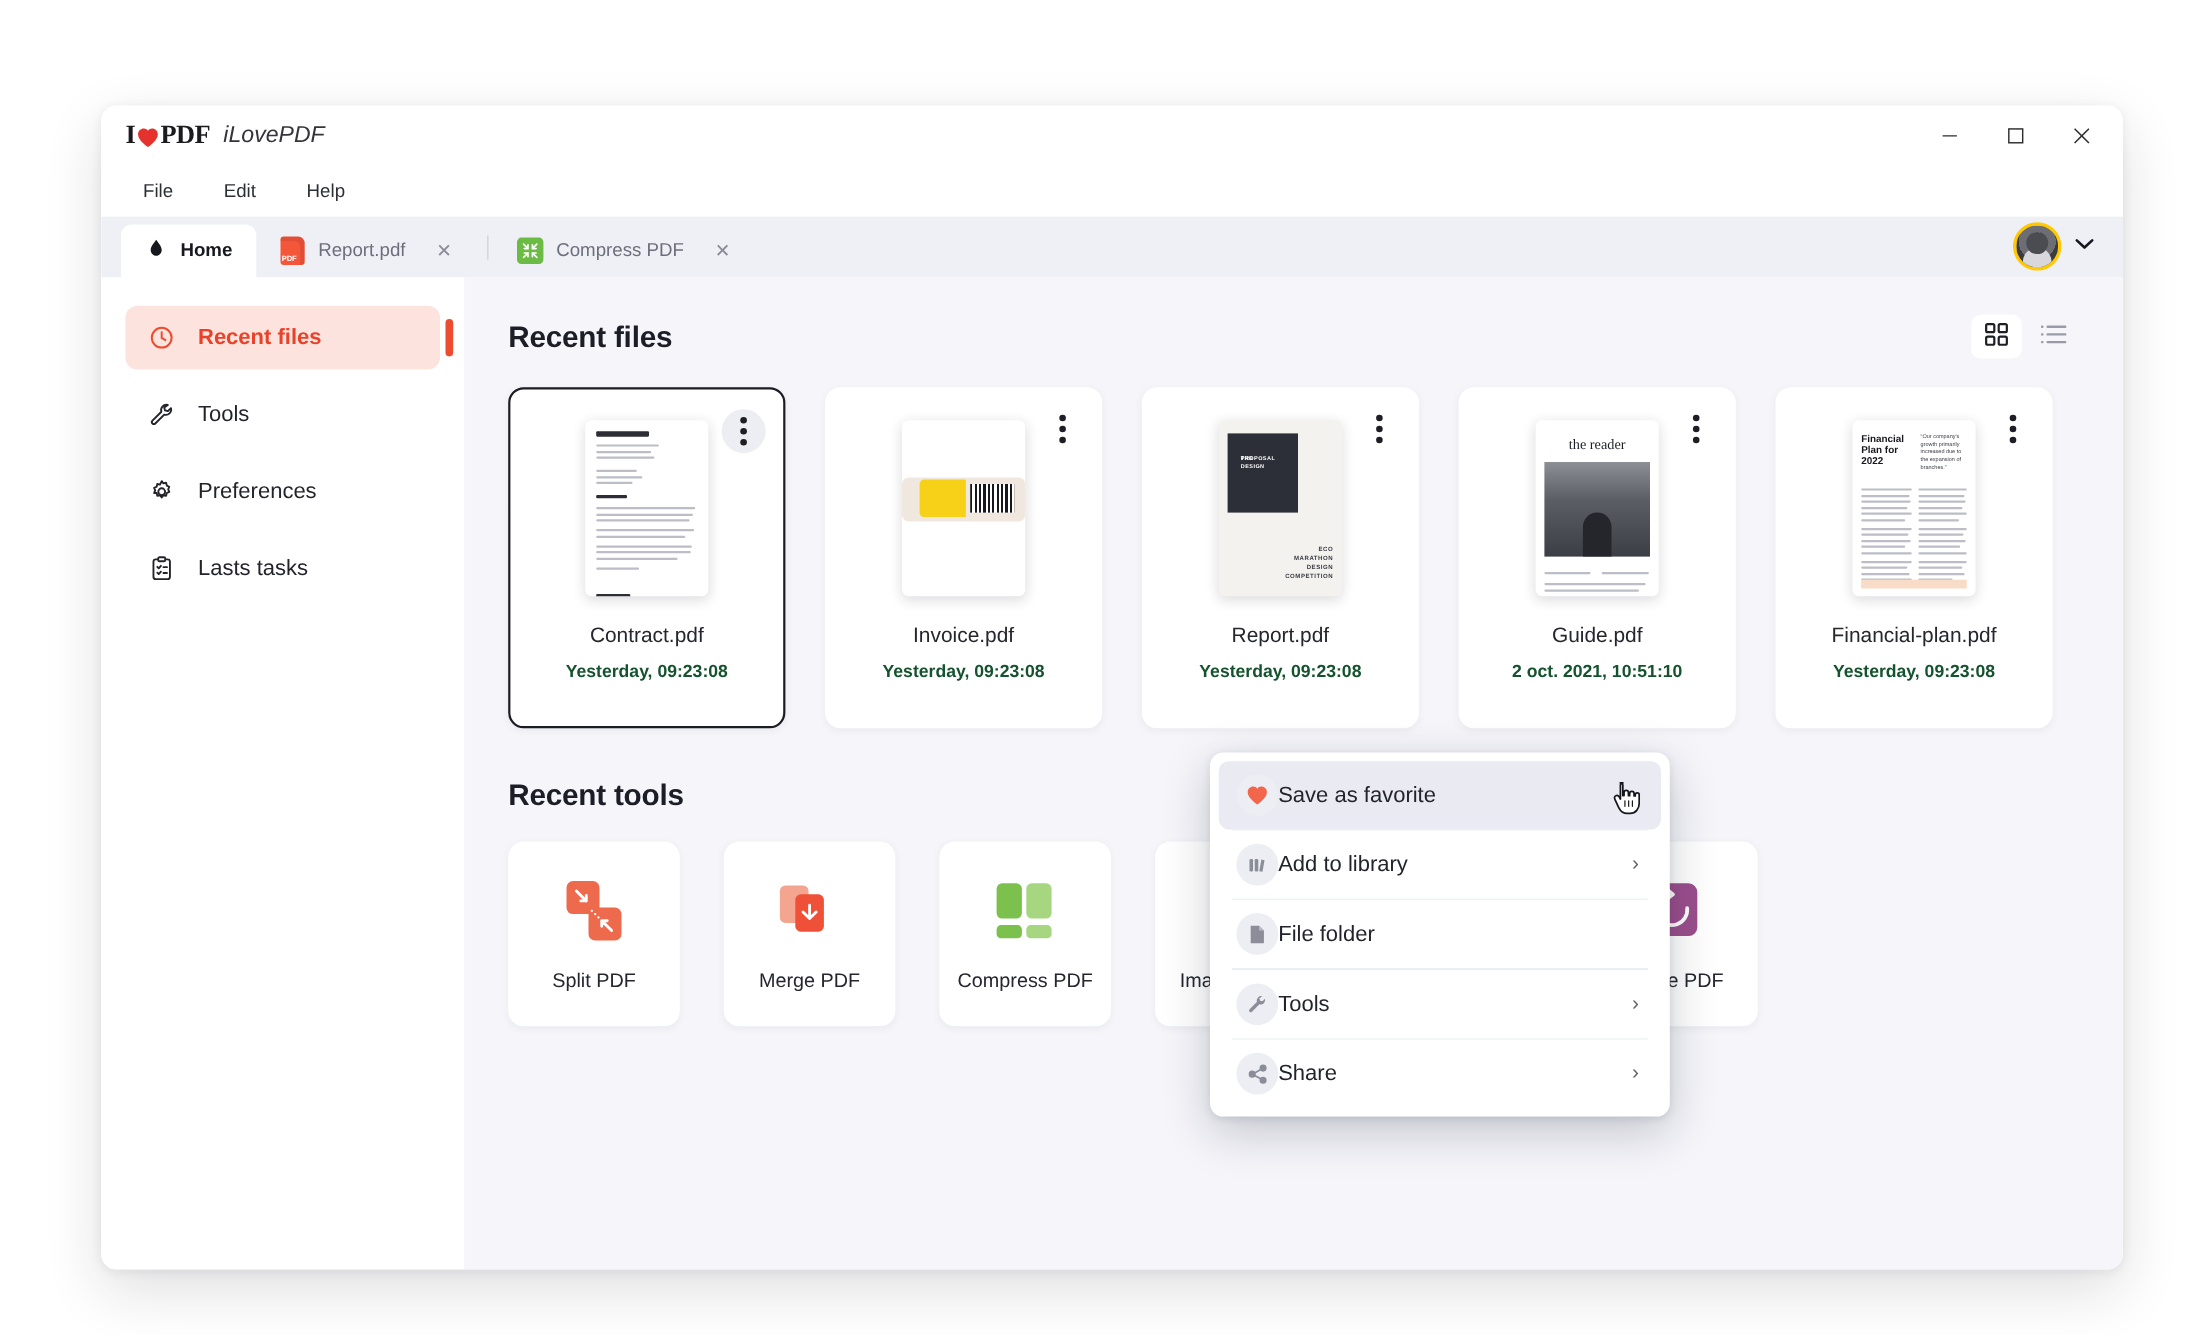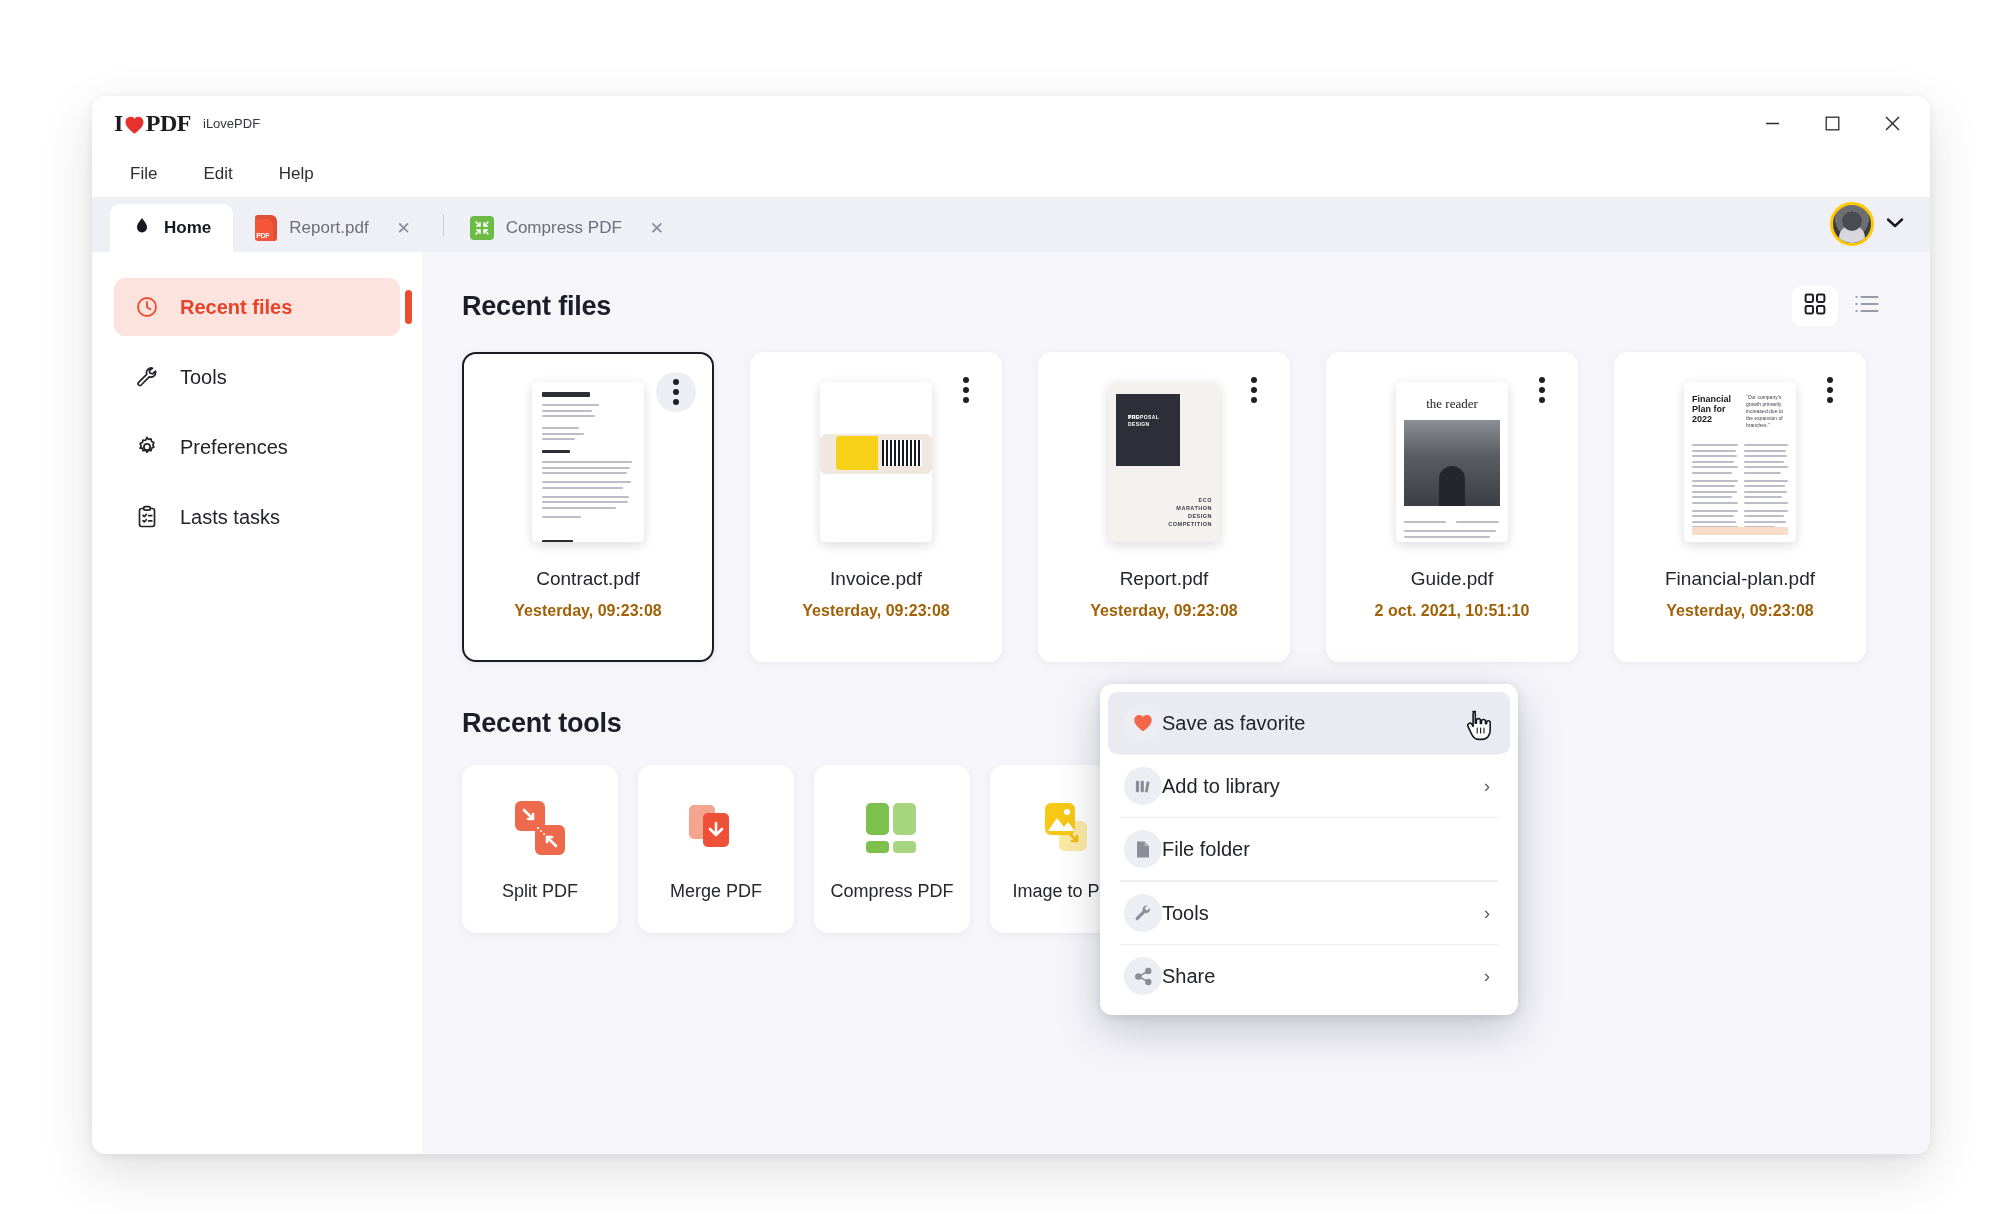--- a/index.html
+++ b/index.html
@@ -36,21 +36,21 @@
     display: flex; align-items: center;
     font-family: "Liberation Serif", serif;
     font-weight: bold; font-size: 24px; letter-spacing: -.5px;
     color: #1b1b1f;
   }
   .logo .heart {
     display: inline-block; position: relative;
     width: 21px; height: 19px; margin: 0 1px 0 1px;
   }
   .logo .heart svg { position:absolute; left:0; top:2px; }
-  .app-name { font-size: 13px; color: #33343c; font-family: "Liberation Sans", sans-serif; }
+  .app-name { font-size: 21px; color: #33343c; font-family: "Liberation Sans", sans-serif; font-style: italic; }
 
   .winbtns { position: absolute; right: 8px; top: 0; height: 54px; display: flex; align-items: center; }
   .winbtn {
     width: 60px; height: 46px; display: flex; align-items: center; justify-content: center;
     color: #2b2b31; cursor: default;
   }
 
   
   .menubar {
     height: 48px; flex: 0 0 48px;
@@ -173,21 +173,21 @@
   }
   .kebab.boxed { background: #eceef3; }
   .kebab i { width: 6px; height: 6px; border-radius: 50%; background: #1d1e26; display: block; }
 
   .thumb {
     width: 112px; height: 160px; background: #fff; border-radius: 6px;
     box-shadow: 0 3px 12px rgba(30,32,50,.16);
     overflow: hidden; margin-top: 8px; position: relative;
   }
   .file-name { margin-top: 26px; font-size: 19px; color: #25262e; text-align: center; }
-  .file-date { margin-top: 12px; font-size: 16px; font-weight: bold; color: #a16207; text-align: center; white-space: nowrap; }
+  .file-date { margin-top: 12px; font-size: 16px; font-weight: bold; color: #14532d; text-align: center; white-space: nowrap; }
 
   
   .tn-lines { position: absolute; left: 10px; right: 10px; top: 10px; }
   .tn-h { height: 5px; background: #2c2d35; width: 52%; border-radius: 1px; margin-bottom: 7px; }
   .tn-l { height: 2px; background: #bcbdc6; border-radius: 1px; margin-bottom: 3.5px; }
 
   .tn-proposal {
     position: absolute; left: 8px; top: 12px; width: 64px; height: 72px;
     background: #2c2f38;
   }
@@ -231,21 +231,21 @@
     position:absolute; left: 62px; top: 58px; width: 40px; height: 26px;
     background: repeating-linear-gradient(90deg,#17181f 0 2px,#fff 2px 4px);
   }
   .tn-cardbg {
     position:absolute; left: 0; right:0; top: 52px; height: 40px;
     background:#f0e7de; border-radius: 6px;
   }
 
   
   .tools-sec { margin-top: 46px; }
-  .tool-row { display: flex; gap: 20px; margin-top: 26px; }
+  .tool-row { display: flex; gap: 40px; margin-top: 26px; }
   .tool-card {
     width: 156px; height: 168px; background: #fff; border-radius: 14px;
     display: flex; flex-direction: column; align-items: center; justify-content: center; gap: 22px;
     box-shadow: 0 2px 8px rgba(28,30,48,.05);
   }
   .tool-label { font-size: 18px; color: #25262e; }
   .tool-ico { width: 62px; height: 62px; position: relative; }
 
   
   .ctx-menu {

